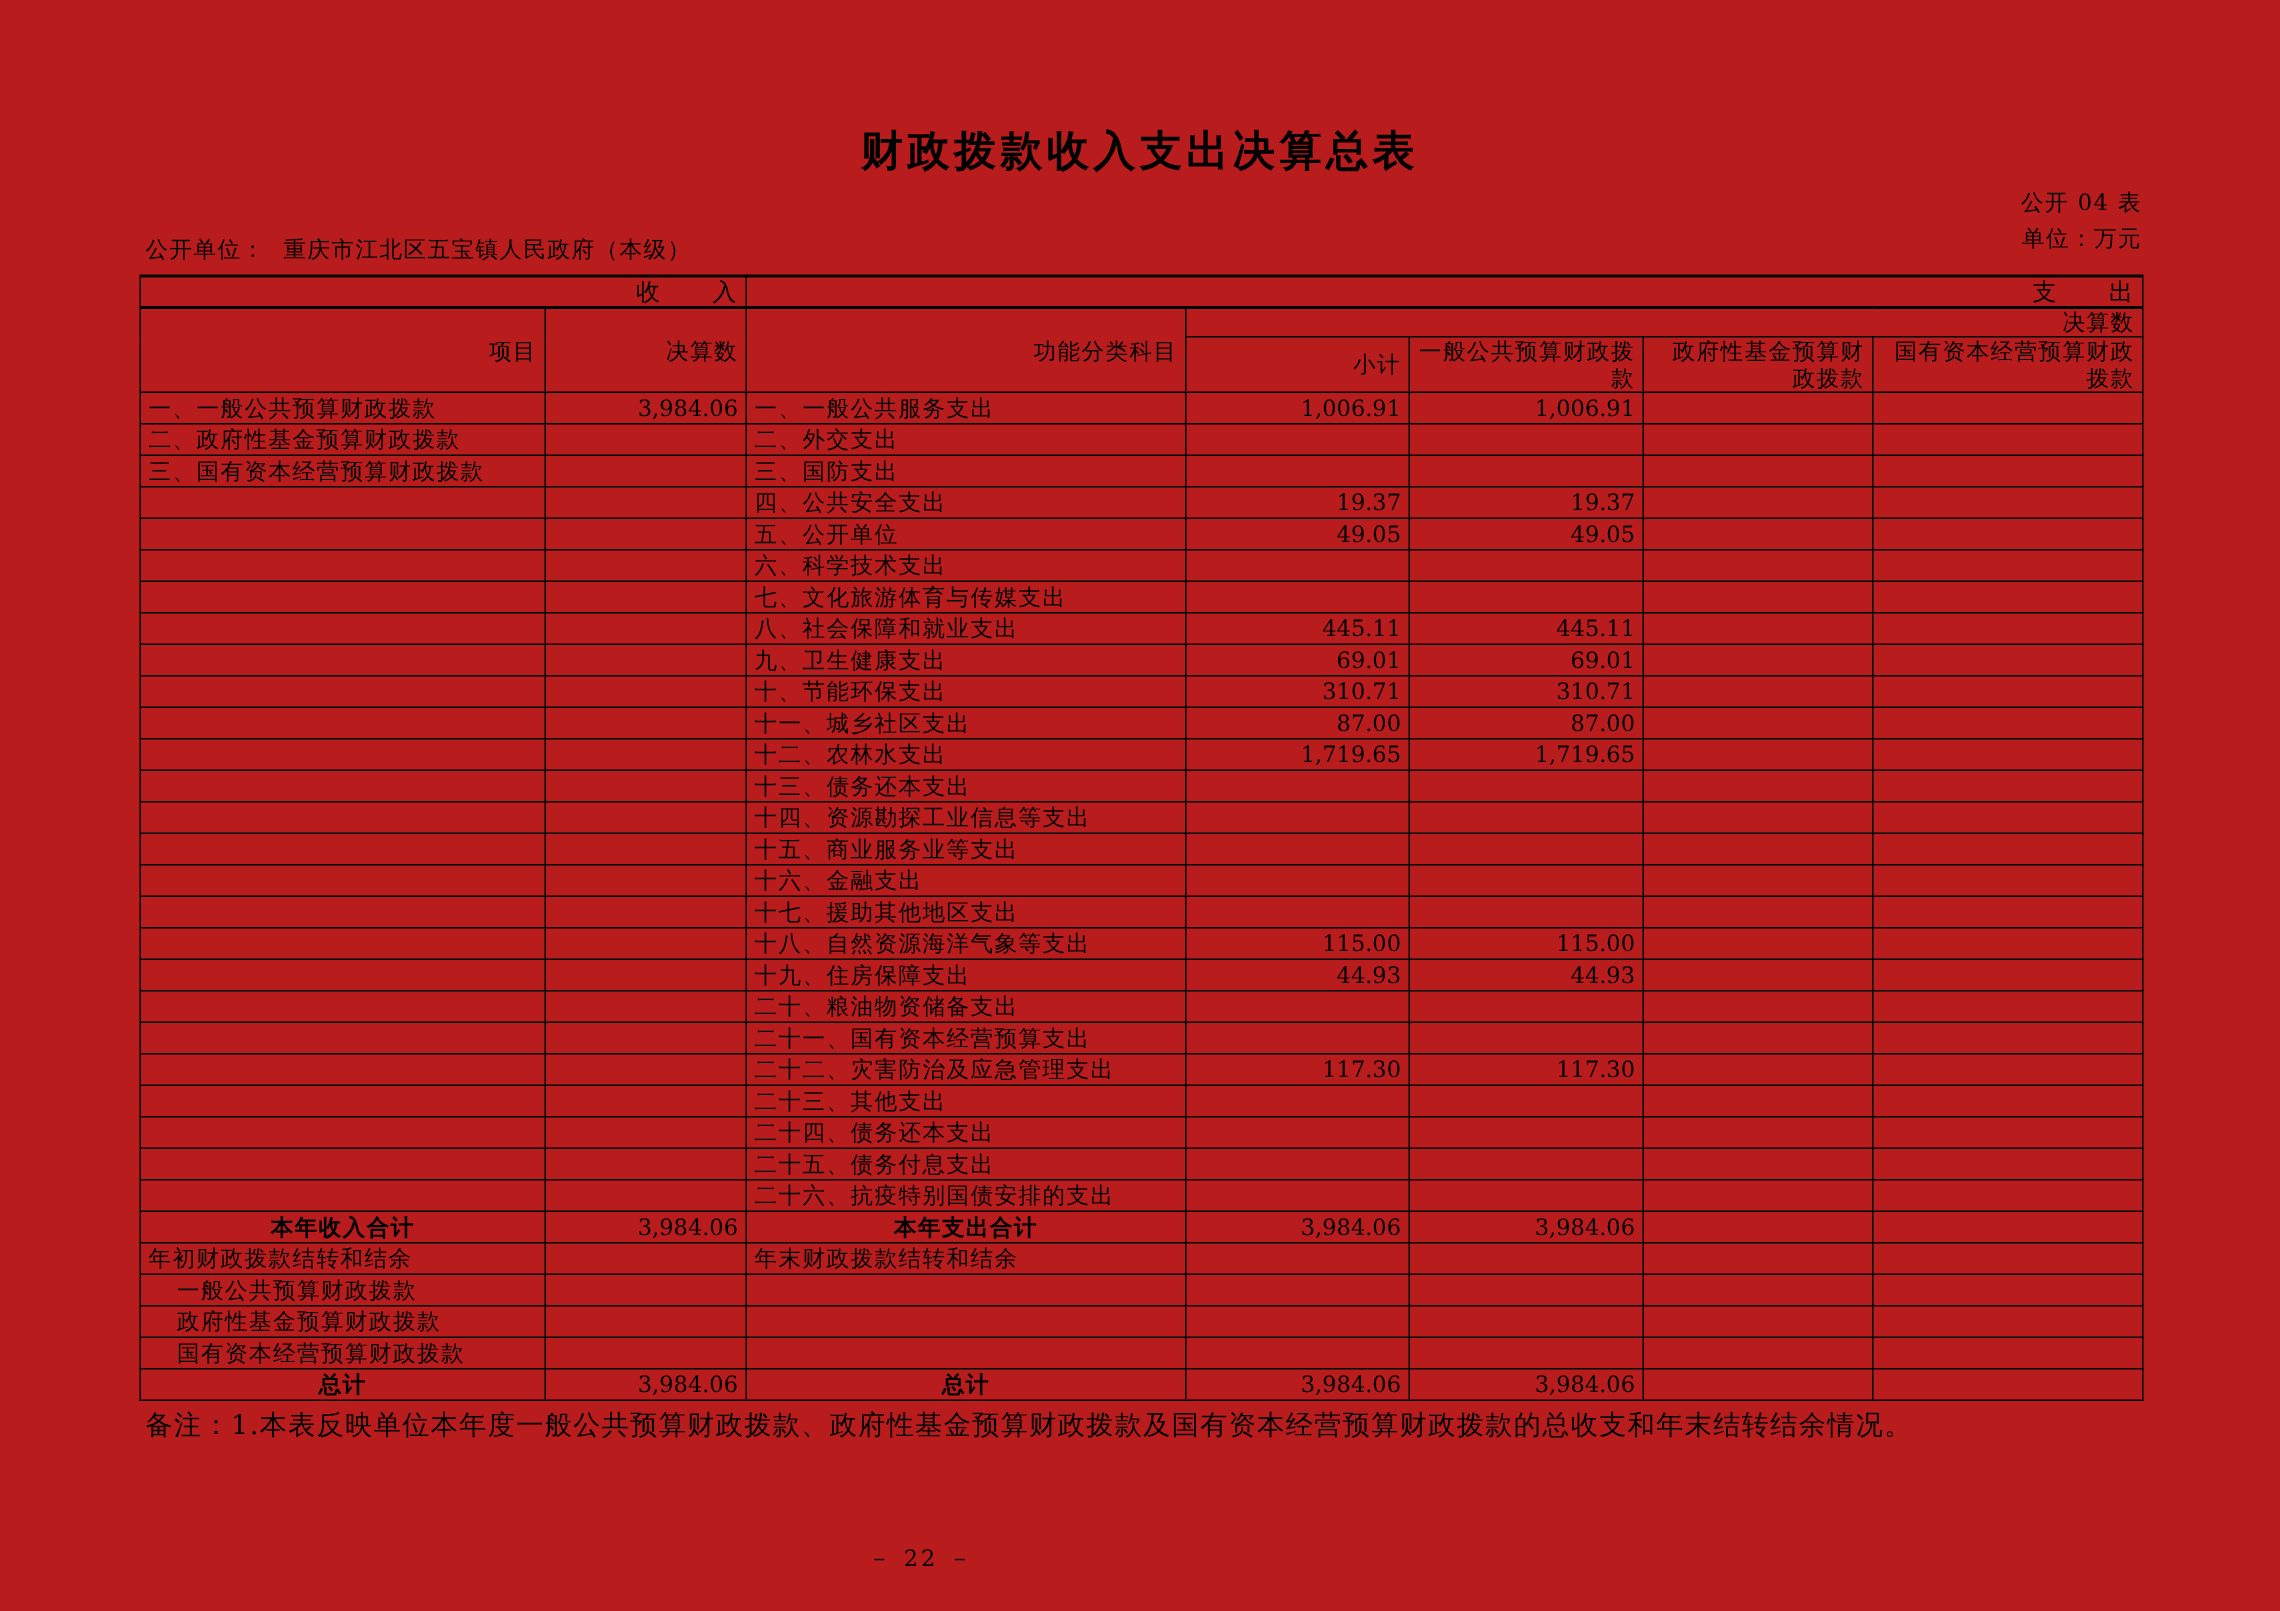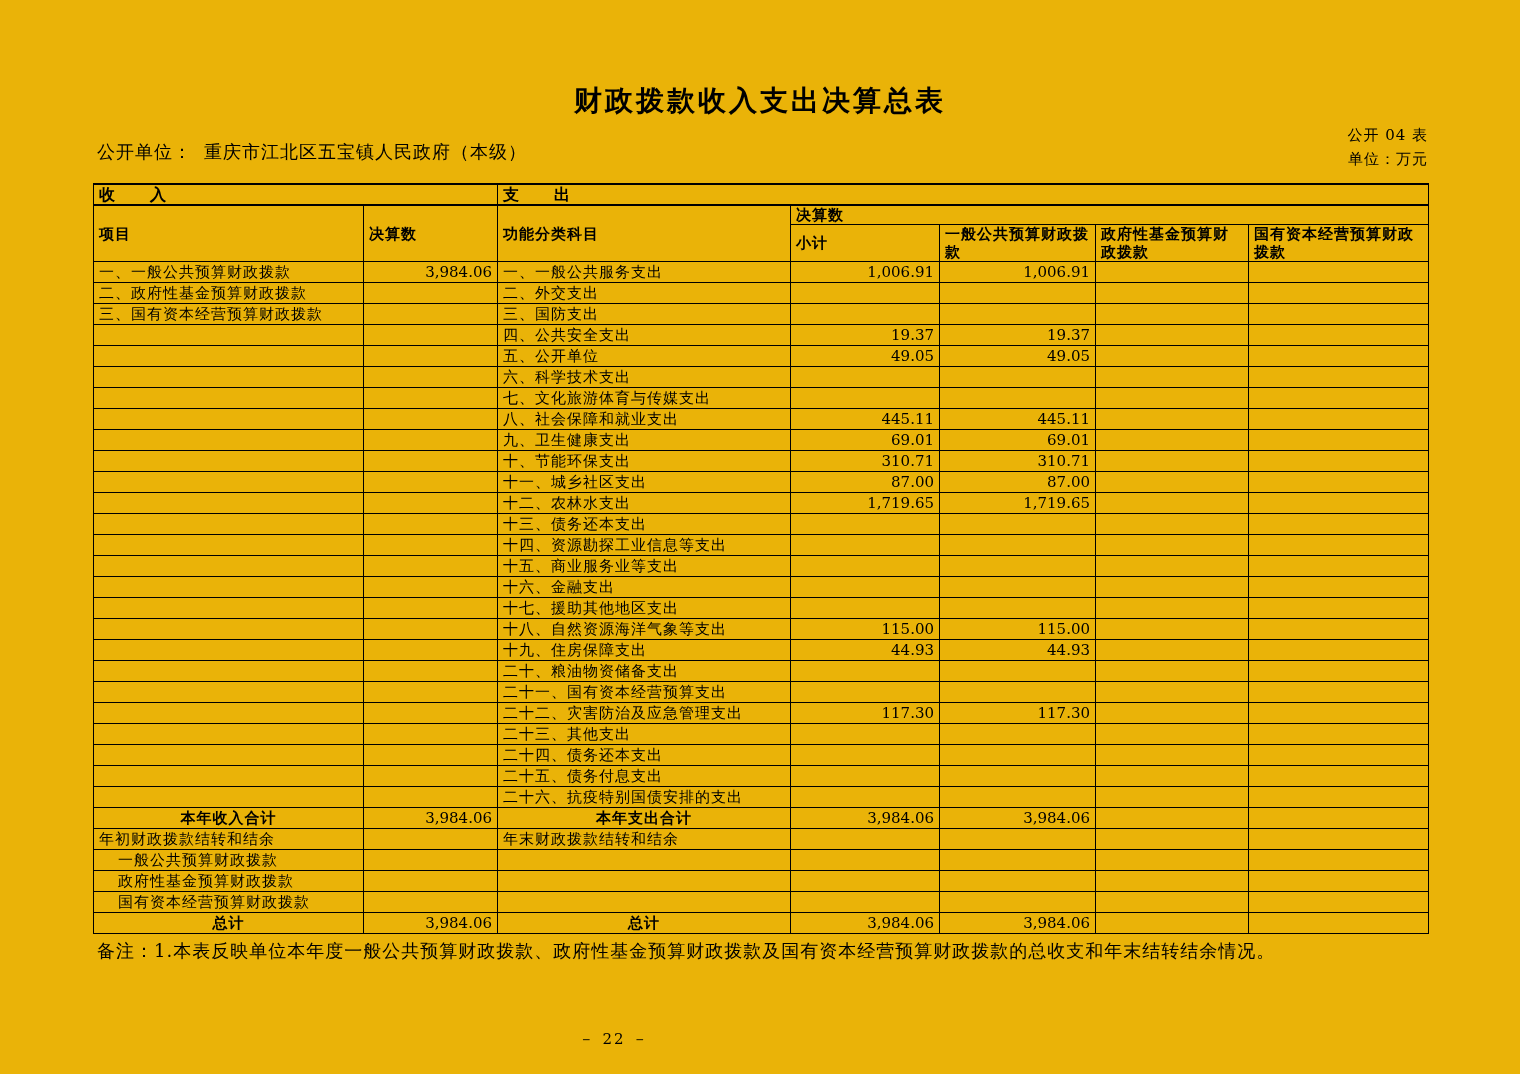--- a/index.html
+++ b/index.html
@@ -6,21 +6,21 @@
     margin: 0;
     padding: 0;
     background: #ffffff;
     font-family: "DejaVu Serif", "Liberation Serif", serif;
     color: #000000;
   }
   .page {
     position: relative;
     width: 1520px;
     height: 1074px;
-    background: #eab308;
+    background: #b91c1c;
     overflow: hidden;
   }
   .doc-title {
     position: absolute;
     top: 82px;
     left: 0;
     width: 1520px;
     text-align: center;
     font-size: 28px;
     font-weight: bold;
@@ -35,23 +35,23 @@
   }
   .unit-label {
     position: absolute;
     top: 150px;
     right: 92px;
     font-size: 15px;
     letter-spacing: 1px;
   }
   .org-line {
     position: absolute;
-    top: 140px;
+    top: 157px;
     left: 97px;
-    font-size: 18px;
+    font-size: 15px;
     letter-spacing: 1px;
     text-align: right;
   }
   .org-line .org-name { margin-left: 12px; }
 
   .content {
     position: absolute;
     left: 93px;
     top: 183px;
     width: 1335px;
@@ -64,22 +64,22 @@
     border-top: 2px solid #000;
   }
   table.fiscal th, table.fiscal td {
     border: 1px solid #000;
     font-size: 15px;
     padding: 0 5px;
     overflow: hidden;
     white-space: nowrap;
   }
   table.fiscal thead th {
-    font-weight: bold;
-    text-align: left;
+    font-weight: normal;
+    text-align: right;
     white-space: normal;
     line-height: 18px;
     letter-spacing: 1px;
   }
   tr.h1 th { height: 19px; border-bottom: 2px solid #000; font-size: 16px; }
   tr.h2 th { height: 18px; }
   tr.h3 th { height: 36px; }
   table.fiscal tbody tr { height: 20px; }
   table.fiscal tbody td { line-height: 20px; }
   td.txt { text-align: left; letter-spacing: 1px; }

